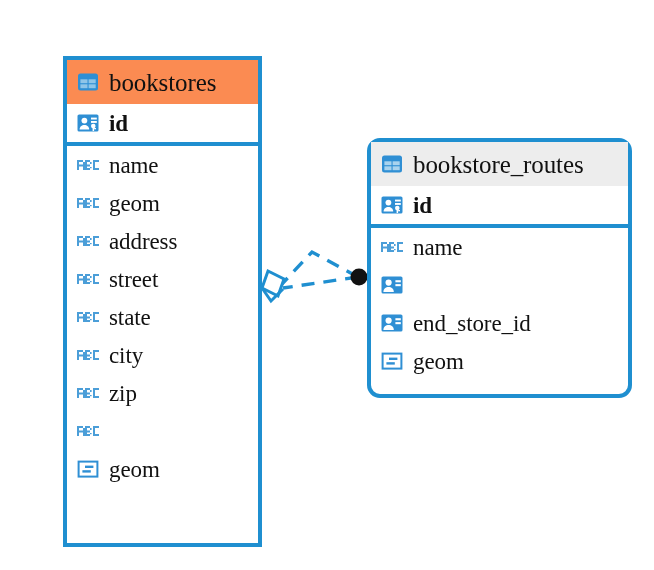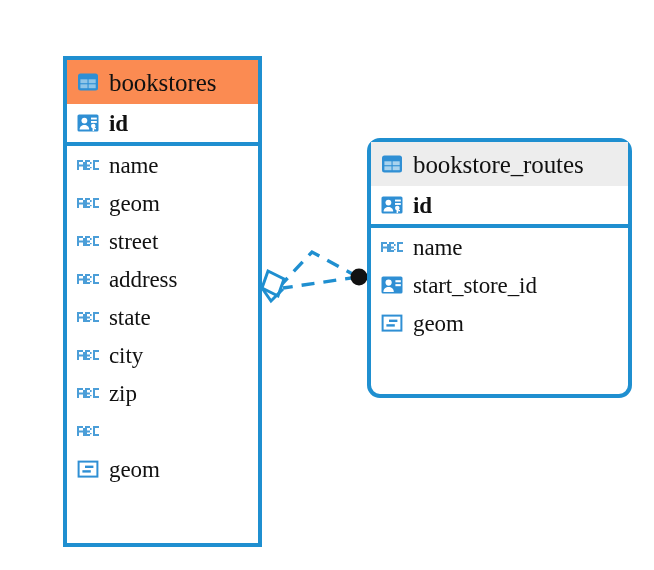--- a/index.html
+++ b/index.html
@@ -195,42 +195,42 @@
               <rect x="11" y="7" width="3" height="2"></rect>
             <rect x="14" y="9" width="1.6" height="2"></rect>
               <rect x="11" y="11.5" width="3" height="2"></rect>
             <rect x="14" y="14" width="1.6" height="1.2"></rect>
               <rect x="11" y="15" width="3" height="2"></rect>
             <rect x="17" y="7" width="2" height="10"></rect>
               <rect x="19" y="7" width="4" height="2"></rect>
             <rect x="19" y="15" width="4" height="2"></rect>
           </g>
         </svg>
+        <span class="field-label">address</span>
+      </div>
+
+      <div class="field">
+        <svg class="field-icon" viewBox="0 0 24 24">
+          <g fill="#4b9ed8">
+            <rect x="1" y="7" width="2" height="10"></rect>
+              <rect x="3" y="7" width="4" height="2"></rect>
+            <rect x="7" y="9" width="2" height="8"></rect>
+              <rect x="3" y="11.5" width="4" height="2"></rect>
+            <rect x="9" y="7" width="2" height="10"></rect>
+              <rect x="11" y="7" width="3" height="2"></rect>
+            <rect x="14" y="9" width="1.6" height="2"></rect>
+              <rect x="11" y="11.5" width="3" height="2"></rect>
+            <rect x="14" y="14" width="1.6" height="1.2"></rect>
+              <rect x="11" y="15" width="3" height="2"></rect>
+            <rect x="17" y="7" width="2" height="10"></rect>
+              <rect x="19" y="7" width="4" height="2"></rect>
+            <rect x="19" y="15" width="4" height="2"></rect>
+          </g>
+        </svg>
         <span class="field-label">street</span>
-      </div>
-
-      <div class="field">
-        <svg class="field-icon" viewBox="0 0 24 24">
-          <g fill="#4b9ed8">
-            <rect x="1" y="7" width="2" height="10"></rect>
-              <rect x="3" y="7" width="4" height="2"></rect>
-            <rect x="7" y="9" width="2" height="8"></rect>
-              <rect x="3" y="11.5" width="4" height="2"></rect>
-            <rect x="9" y="7" width="2" height="10"></rect>
-              <rect x="11" y="7" width="3" height="2"></rect>
-            <rect x="14" y="9" width="1.6" height="2"></rect>
-              <rect x="11" y="11.5" width="3" height="2"></rect>
-            <rect x="14" y="14" width="1.6" height="1.2"></rect>
-              <rect x="11" y="15" width="3" height="2"></rect>
-            <rect x="17" y="7" width="2" height="10"></rect>
-              <rect x="19" y="7" width="4" height="2"></rect>
-            <rect x="19" y="15" width="4" height="2"></rect>
-          </g>
-        </svg>
-        <span class="field-label">address</span>
       </div>
 
       <div class="field">
         <svg class="field-icon" viewBox="0 0 24 24">
           <g fill="#4b9ed8">
             <rect x="1" y="7" width="2" height="10"></rect>
               <rect x="3" y="7" width="4" height="2"></rect>
             <rect x="7" y="9" width="2" height="8"></rect>
               <rect x="3" y="11.5" width="4" height="2"></rect>
             <rect x="9" y="7" width="2" height="10"></rect>
@@ -373,23 +373,32 @@
       </div>
 
       <div class="field">
         <svg class="field-icon" viewBox="0 0 24 24">
           <rect x="1.5" y="3.5" width="21" height="17" rx="1.6" fill="#2f8fd4"></rect>
           <circle cx="8.6" cy="9.6" r="3.1" fill="#ffffff"></circle>
           <path d="M3.4 18.9c0-3.1 2.4-4.9 5.2-4.9s5.2 1.8 5.2 4.9z" fill="#ffffff"></path>
           <rect x="15.4" y="7.2" width="5.4" height="2.1" fill="#ffffff"></rect>
           <rect x="15.4" y="11.1" width="5.4" height="2.1" fill="#ffffff"></rect>
         </svg>
-        <span class="field-label">start_store_id</span>
-      </div>
-
+      </div>
+
+      <div class="field">
+        <svg class="field-icon" viewBox="0 0 24 24">
+          <rect x="1.5" y="3.5" width="21" height="17" rx="1.6" fill="#2f8fd4"></rect>
+          <circle cx="8.6" cy="9.6" r="3.1" fill="#ffffff"></circle>
+          <path d="M3.4 18.9c0-3.1 2.4-4.9 5.2-4.9s5.2 1.8 5.2 4.9z" fill="#ffffff"></path>
+          <rect x="15.4" y="7.2" width="5.4" height="2.1" fill="#ffffff"></rect>
+          <rect x="15.4" y="11.1" width="5.4" height="2.1" fill="#ffffff"></rect>
+        </svg>
+        <span class="field-label">end_store_id</span>
+      </div>
 
       <div class="field">
         <svg class="field-icon" viewBox="0 0 24 24">
           <rect x="2.6" y="4.6" width="18.8" height="15" fill="none" stroke="#2f8fd4" stroke-width="2"></rect>
           <rect x="9" y="8.6" width="8.4" height="2.4" fill="#2f8fd4"></rect>
           <rect x="6.4" y="13.2" width="8.4" height="2.4" fill="#2f8fd4"></rect>
         </svg>
         <span class="field-label">geom</span>
       </div>
     </div>

